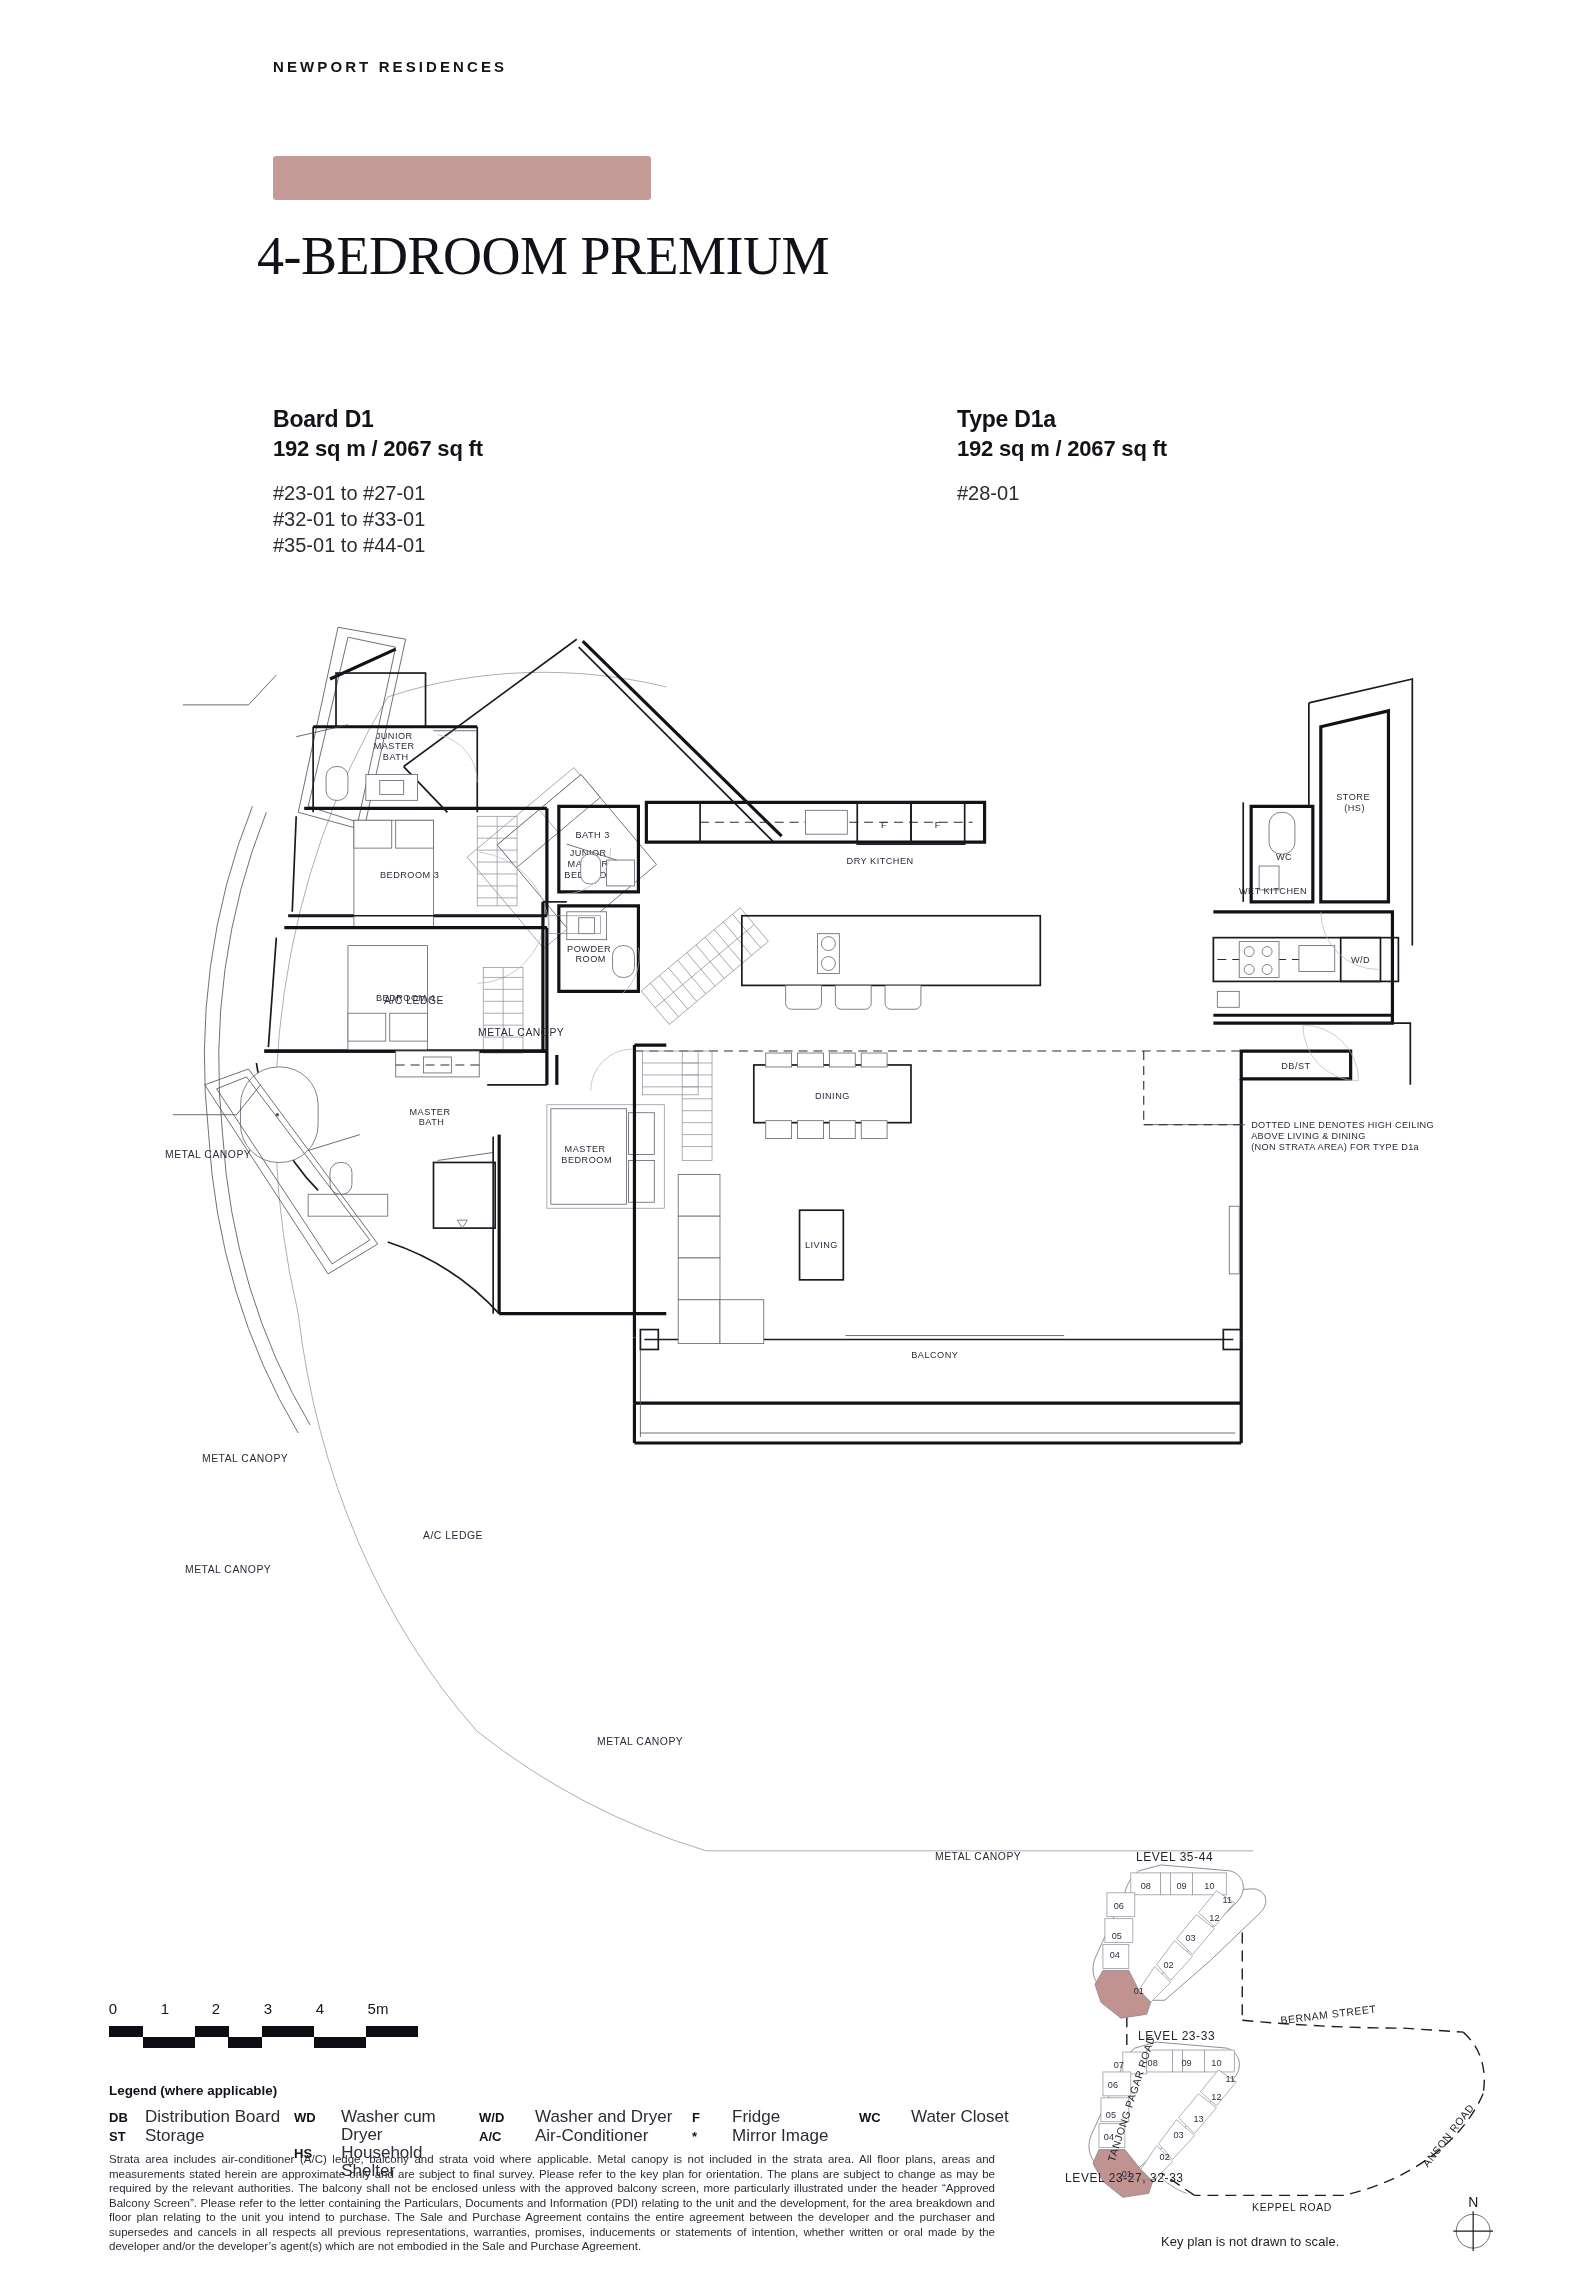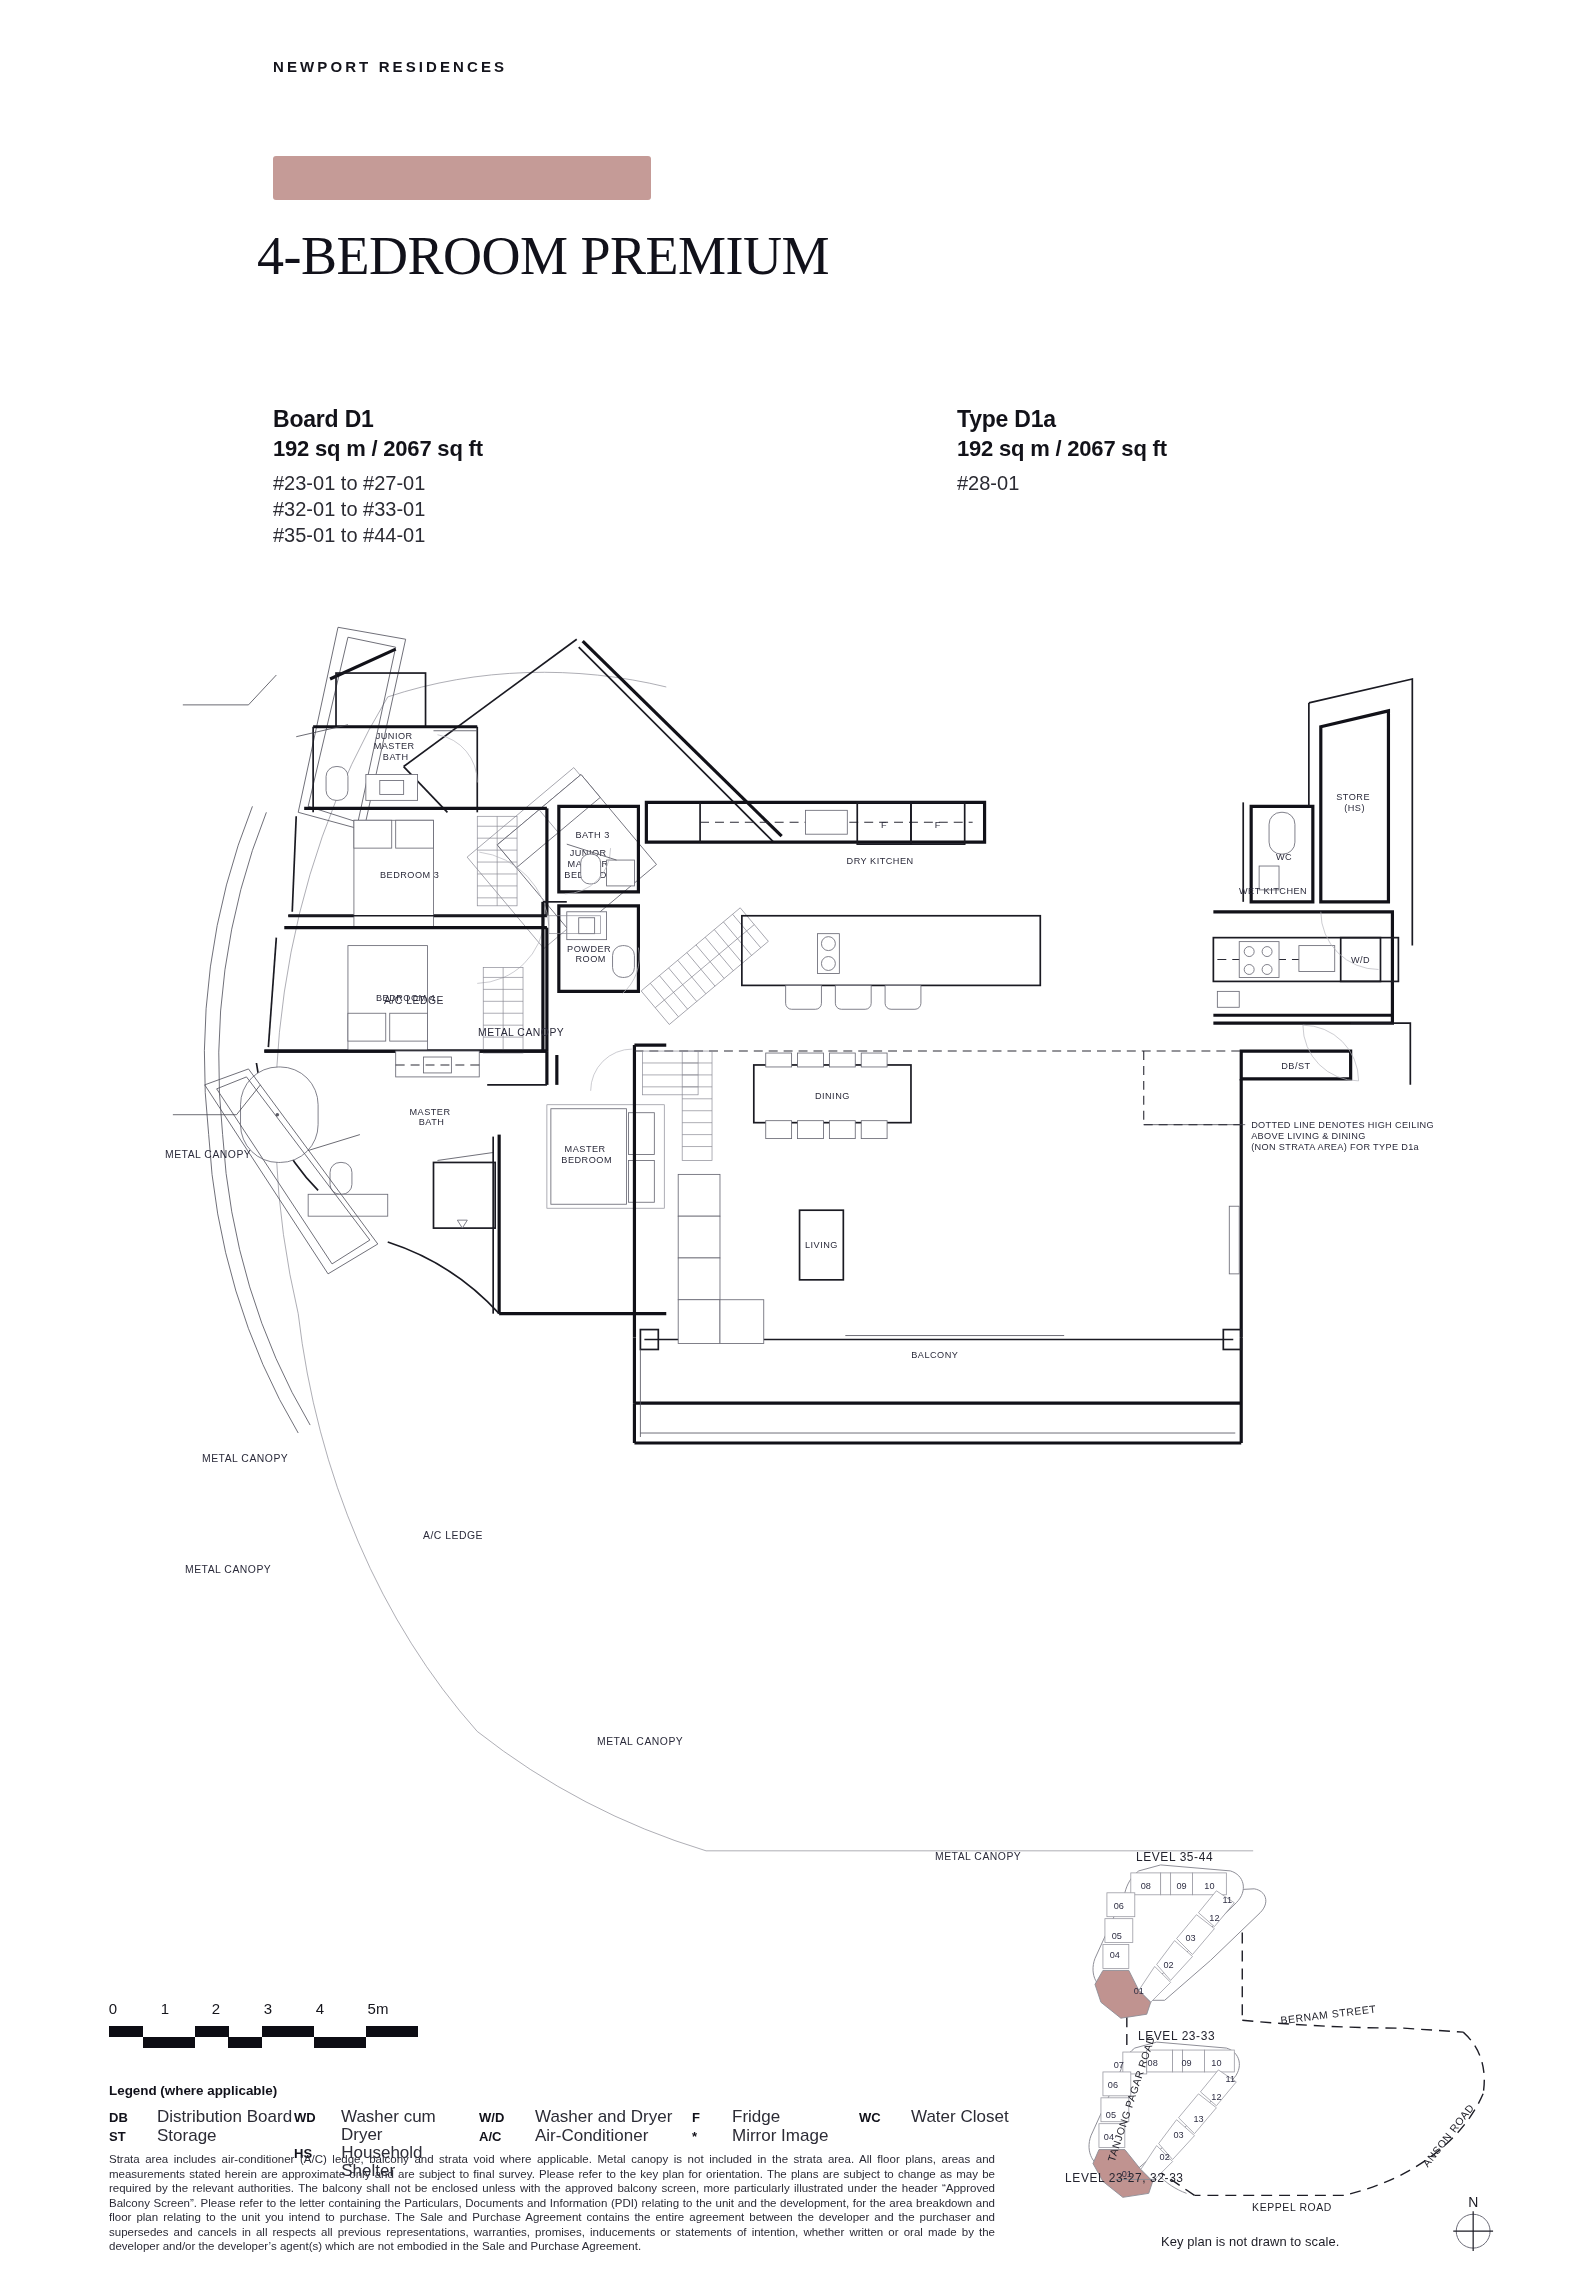--- a/index.html
+++ b/index.html
@@ -33,21 +33,21 @@
   .type-block { font-size:0; }
   .type-name {
     font-size:23px; font-weight:700; letter-spacing:-0.2px; color:#121219;
     line-height:30px;
   }
   .type-area {
     font-size:22px; font-weight:700; letter-spacing:-0.2px; color:#121219;
     line-height:30px;
   }
   .type-units {
-    margin-top:6px;
+    margin-top:16px;
     font-size:20px; font-weight:400; color:#2b2b33; line-height:26px;
   }
   #type-d1  { left:273px; top:404px; }
   #type-d1a { left:957px; top:404px; }
 
   
   #floorplan { left:149px; top:617px; width:1323px; height:1264px; }
   #floorplan svg { display:block; }
 
   .fp-label {
@@ -79,21 +79,21 @@
   #scale-graphic i { position:absolute; background:#0d0d14; height:11px; display:block; }
 
   
   #legend { left:109px; top:2083px; width:925px; }
   #legend-title { font-size:13.4px; font-weight:700; color:#11111a; margin-bottom:10px; }
   .legend-grid { display:flex; gap:0; }
   .legend-col { display:flex; flex-direction:column; }
   .legend-row { display:flex; align-items:baseline; line-height:18px; }
   .legend-abbr { font-size:13px; font-weight:700; color:#11111a; }
   .legend-text { font-size:17px; font-weight:400; color:#2c2c36; }
-  .lc1 { width:185px; } .lc1 .legend-abbr { width:48px; }
+  .lc1 { width:185px; } .lc1 .legend-abbr { width:36px; }
   .lc2 { width:185px;align-items:flex-end; } .lc2 .legend-abbr { width:48px; }
   .lc3 { width:213px; } .lc3 .legend-abbr { width:56px; }
   .lc4 { width:167px; } .lc4 .legend-abbr { width:40px; }
   .lc5 { width:169px; } .lc5 .legend-abbr { width:52px; }
 
   
   #disclaimer {
     left:109px; top:2152px; width:886px;
     font-size:11.5px; line-height:14.5px; color:#2b2b36;
     text-align:justify; text-justify:inter-word;

